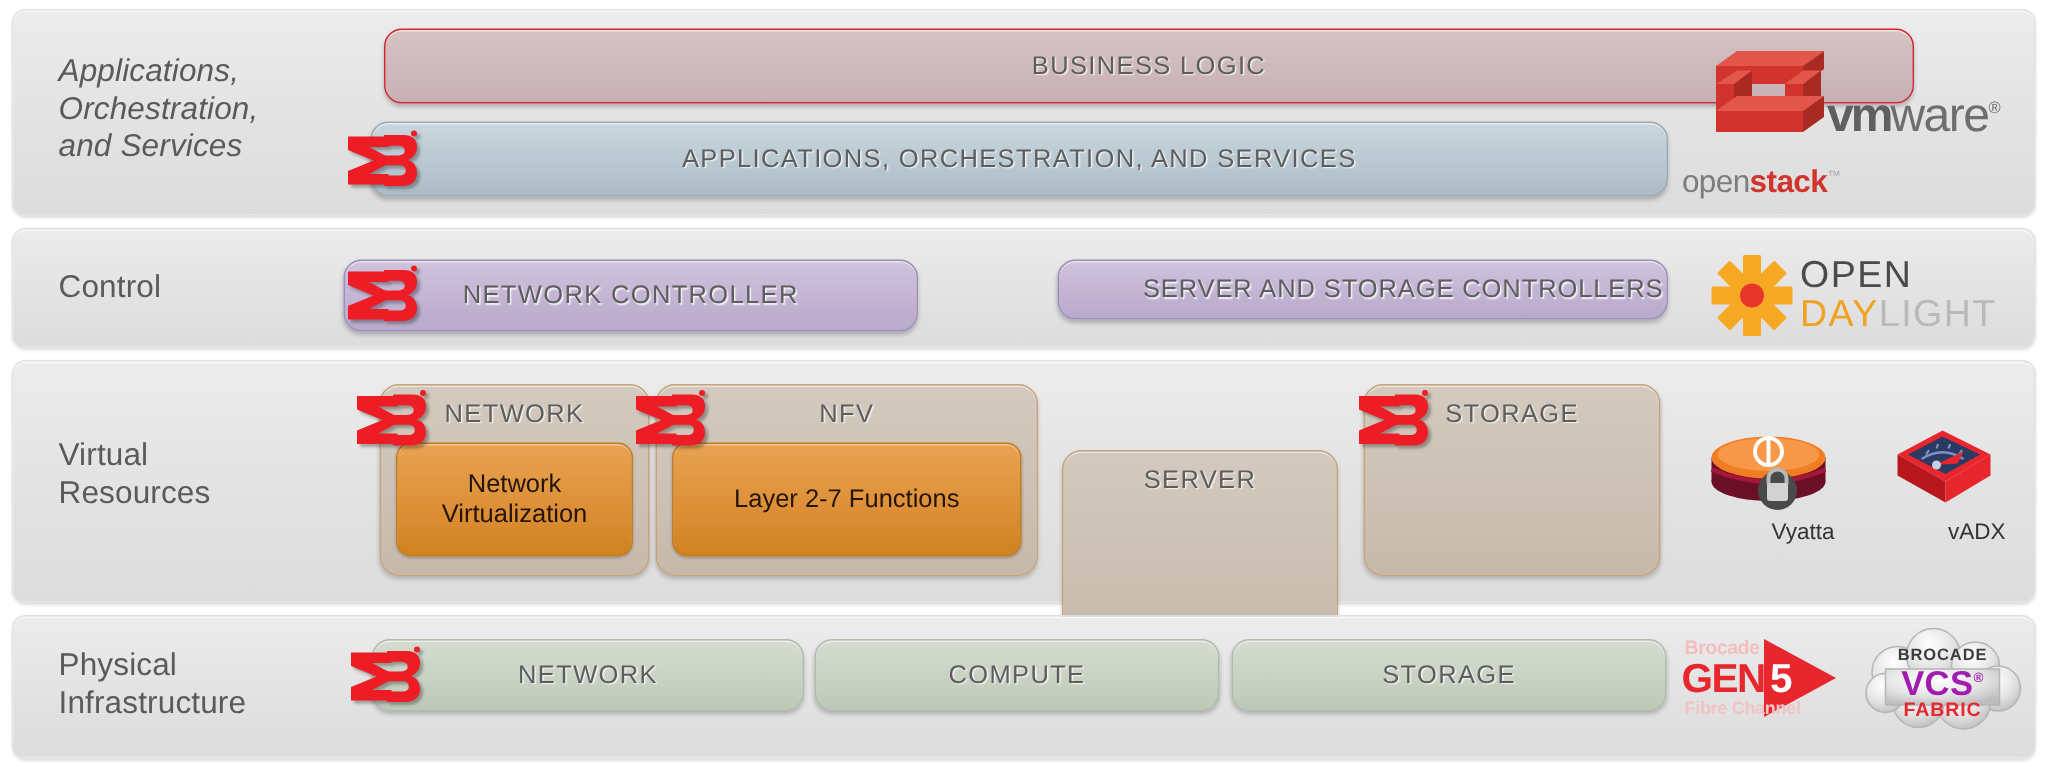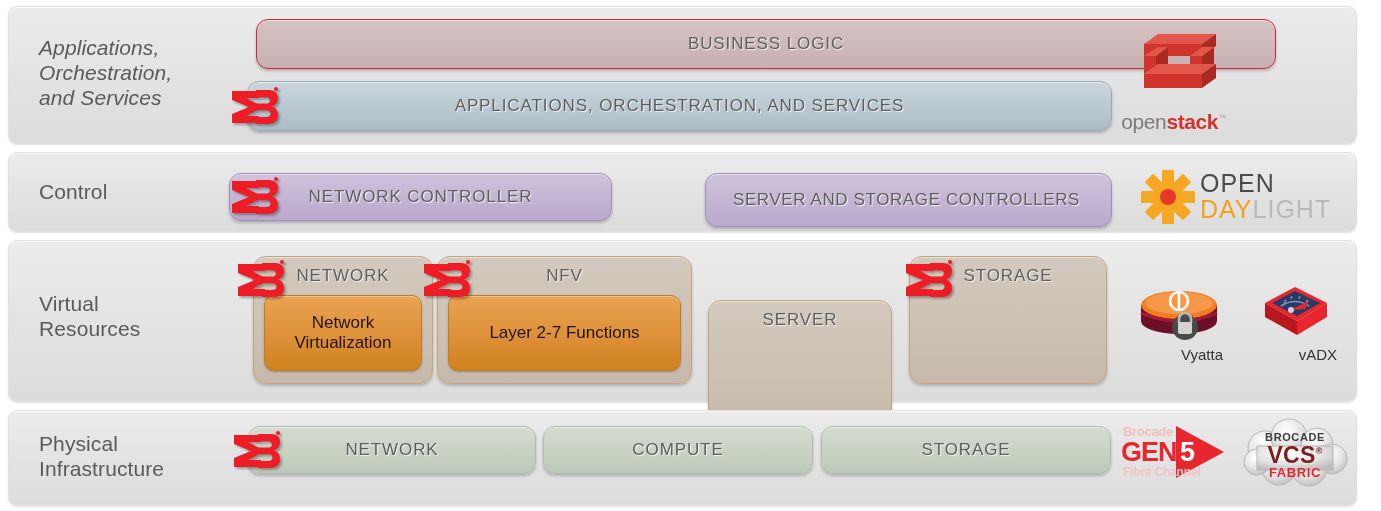--- a/index.html
+++ b/index.html
@@ -65,23 +65,24 @@
     left:247px;top:81px;width:865px;height:50px;
     background:linear-gradient(180deg,#cad6dd 0%,#bac9d2 50%,#acbcc6 100%);
     border:1px solid #9aa9b3;
   }
   .pill-netctl{
     left:229px;top:173px;width:383px;height:48px;
     background:linear-gradient(180deg,#cfc3dd 0%,#c3b4d3 55%,#b9a9cb 100%);
     border:1px solid #9d8ebb;
   }
   .pill-srvctl{
-    left:705px;top:173px;width:407px;height:54px;
+    left:705px;top:173px;width:407px;height:40px;
     background:linear-gradient(180deg,#cfc3dd 0%,#c3b4d3 55%,#b9a9cb 100%);
     border:1px solid #9d8ebb;
+    justify-content:flex-end;
   }
   .pill-srvctl .cap{letter-spacing:.6px;transform:translateX(-2px);}
 
   
   .pill-green{
     top:426px;height:48px;
     background:linear-gradient(180deg,#d4dcd0 0%,#c8d2c3 55%,#bdc9b8 100%);
     border:1px solid #b0bcaa;
   }
   .pg1{left:248px;width:288px;}
@@ -201,20 +202,21 @@
         <polygon points="78,30 90,21 90,39 78,48" fill="#a92a22"></polygon>
         <polygon points="66,30 78,21 90,21 78,30" fill="#e2564b"></polygon>
         <polygon points="20,48 78,48 78,62 20,62" fill="#d0342c"></polygon>
         <polygon points="20,48 34,38 92,38 78,48" fill="#e2564b"></polygon>
         <polygon points="78,48 92,38 92,52 78,62" fill="#a92a22"></polygon>
       </g>
     </svg>
     <div class="os-word"><span>open</span><b>stack</b><sup>™</sup></div>
   </div>
 
+  <div class="vmware"><b>vm</b><span>ware</span><sup>®</sup></div>
 
   <div class="band band-ctrl">
     <div class="band-label">Control</div>
   </div>
 
   <div class="pill pill-netctl">
     <span class="cap">NETWORK CONTROLLER</span>
   </div>
 
   <div class="pill pill-srvctl">
@@ -370,17 +372,17 @@
         <circle cx="52" cy="19" r="18"></circle>
         <circle cx="80" cy="26" r="16"></circle>
         <circle cx="95" cy="41" r="15"></circle>
         <circle cx="72" cy="50" r="18"></circle>
         <circle cx="42" cy="50" r="17"></circle>
         <circle cx="20" cy="44" r="13"></circle>
         <rect x="20" y="28" width="76" height="24"></rect>
       </g>
     </svg>
     <div style="position:absolute;left:0;right:0;top:13px;text-align:center;font-size:11px;color:#3d3d3d;font-weight:700;letter-spacing:.6px;">BROCADE</div>
-    <div style="position:absolute;left:0;right:0;top:24px;text-align:center;font-size:23px;color:#7f1d1d;font-weight:700;letter-spacing:.3px;"><span>VCS</span><sup style="font-size:9px;">®</sup></div>
+    <div style="position:absolute;left:0;right:0;top:24px;text-align:center;font-size:23px;color:#a21caf;font-weight:700;letter-spacing:.3px;"><span>VCS</span><sup style="font-size:9px;">®</sup></div>
     <div style="position:absolute;left:0;right:0;top:47px;text-align:center;font-size:13px;color:#e8262d;font-weight:700;letter-spacing:.6px;">FABRIC</div>
   </div>
 
 </div>
 
 </body></html>

